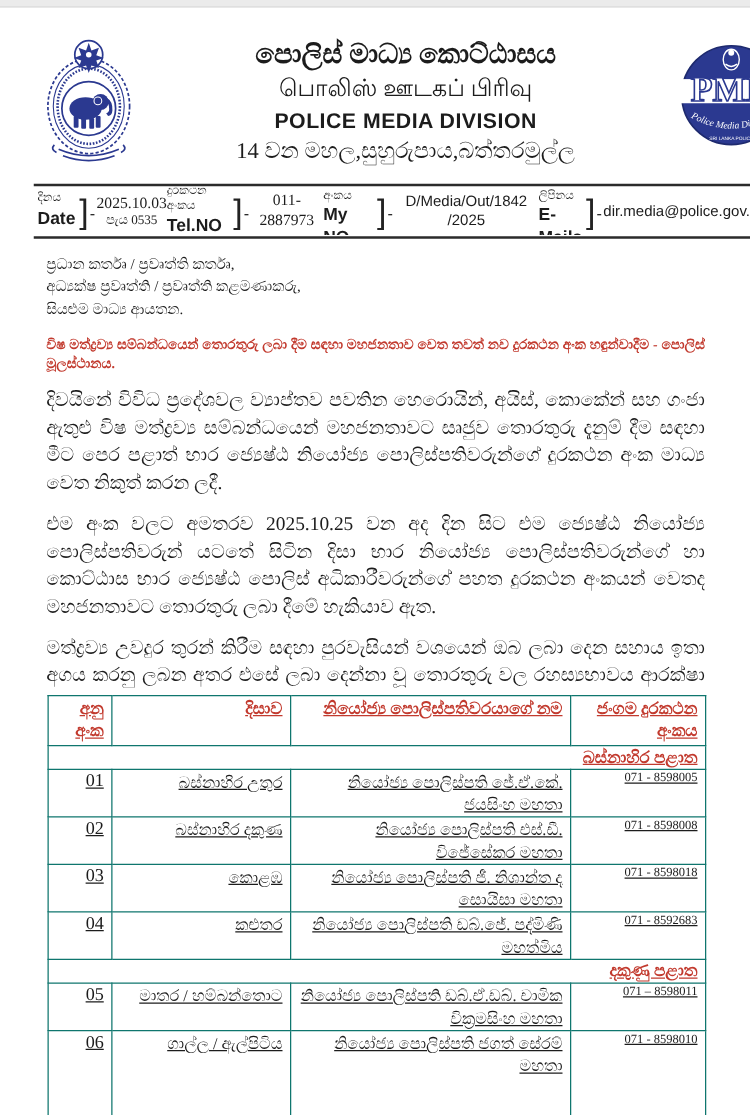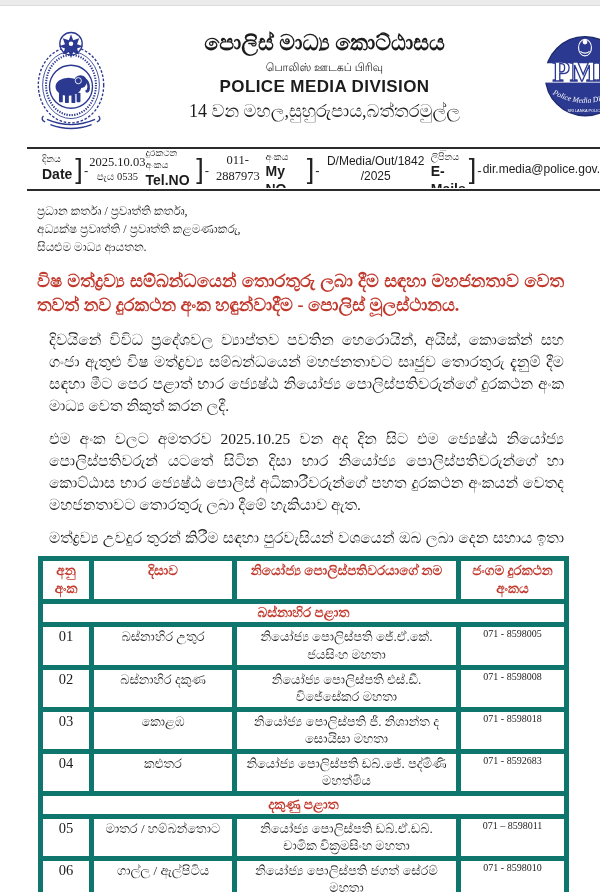--- a/index.html
+++ b/index.html
@@ -7,52 +7,52 @@
     position:relative;width:600px;height:892px;background:#ffffff;
     font-family:"Liberation Serif","DejaVu Sans",serif;color:#1c1c1c;overflow:hidden;
   }
   .top-edge{position:absolute;top:0;left:0;width:600px;height:5px;background:#ebebeb;border-bottom:1px solid #dcdcdc;}
 
   
   .masthead{position:absolute;top:10px;left:0;width:600px;height:136px;padding-left:36px;}
   .crest{position:absolute;left:28px;top:12px;width:86px;height:114px;}
   .head-center{position:absolute;left:125px;right:112px;top:20px;text-align:center;}
   .title-si{font-size:22px;font-weight:bold;line-height:1.15;}
-  .title-ta{font-size:11px;margin-top:6px;line-height:1.2;}
+  .title-ta{font-size:19px;margin-top:6px;line-height:1.2;}
   .title-en{font-family:"Liberation Sans","DejaVu Sans",sans-serif;font-size:17px;font-weight:bold;letter-spacing:.4px;margin-top:3px;line-height:1.2;}
   .address{font-size:18px;margin-top:3px;line-height:1.2;}
   .pmd{position:absolute;right:5px;top:14px;width:92px;height:108px;}
 
   .rule{position:absolute;left:27px;right:0;height:0;border-top:2px solid #2b2b2b;}
   .rule-1{top:147px;}
   .rule-2{top:189px;}
 
   
-  .meta-bar{position:absolute;top:150px;left:42px;right:0;height:38px;display:flex;align-items:center;justify-content:space-between;overflow:hidden;}
+  .meta-bar{position:absolute;top:150px;left:30px;right:0;height:38px;display:flex;align-items:center;justify-content:space-between;overflow:hidden;}
   .meta-group{display:flex;align-items:center;}
   .meta-labels{text-align:left;line-height:1.25;}
   .label-si{display:block;font-size:9.5px;}
   .label-en{display:block;font-family:"Liberation Sans","DejaVu Sans",sans-serif;font-size:14px;font-weight:bold;}
   .bracket{font-size:27px;font-weight:300;line-height:1;margin:0 1px 0 3px;font-family:"Liberation Sans",sans-serif;color:#222;}
   .bracket::after{content:"-";font-size:13px;vertical-align:3px;margin-left:1px;}
   .meta-value{font-size:12.5px;line-height:1.25;text-align:center;}
   .meta-value .v-main{display:block;}
   .meta-value .v-sub{display:block;font-size:10.5px;}
   .v-sans{font-family:"Liberation Sans","DejaVu Sans",sans-serif;font-size:12px;}
 
   
   .doc-body{position:absolute;top:202px;left:37px;width:527px;height:350px;overflow:hidden;}
   .addressee{font-size:12px;line-height:1.5;}
-  .subject{margin:13px 0 0 0;font-size:18px;font-weight:bold;line-height:1.35;text-align:justify;}
-  .para{margin:11px 0 0 12px;font-size:15.5px;line-height:1.42;text-align:justify;}
+  .subject{margin:13px 0 0 0;font-size:11px;font-weight:bold;line-height:1.35;text-align:justify;}
+  .para{margin:11px 0 0 0;font-size:15.5px;line-height:1.42;text-align:justify;}
 
   
   .table-wrap{position:absolute;top:556px;left:38px;width:527px;}
   table.phones{border-collapse:collapse;width:526px;table-layout:fixed;}
-  table.phones td,table.phones th{border:5px solid #0f766e;padding:1px 6px;vertical-align:top;text-align:center;overflow:hidden;}
+  table.phones td,table.phones th{border:1px solid #0f766e;padding:1px 6px;vertical-align:top;text-align:right;overflow:hidden;text-decoration:underline;}
   table.phones{border:1.5px solid #3c3c3c;}
   th.col-h{font-size:13.5px;font-weight:bold;text-align:center;line-height:1.35;padding-top:4px;}
   tr.h-head{height:40px;}
   tr.h-sec{height:19px;}
   tr.h-data{height:35px;}
   tr.h-last{height:71px;}
   td.sec-title{font-size:13.5px;font-weight:bold;padding-left:5px;}
   td.c-no{font-family:"Liberation Serif",serif;font-size:14.5px;margin-top:33px;}
   td.c-district,td.c-name{font-size:13px;line-height:1.35;padding-top:3px;}
   td.c-phone{font-family:"Liberation Serif",serif;font-size:10px;white-space:nowrap;}

